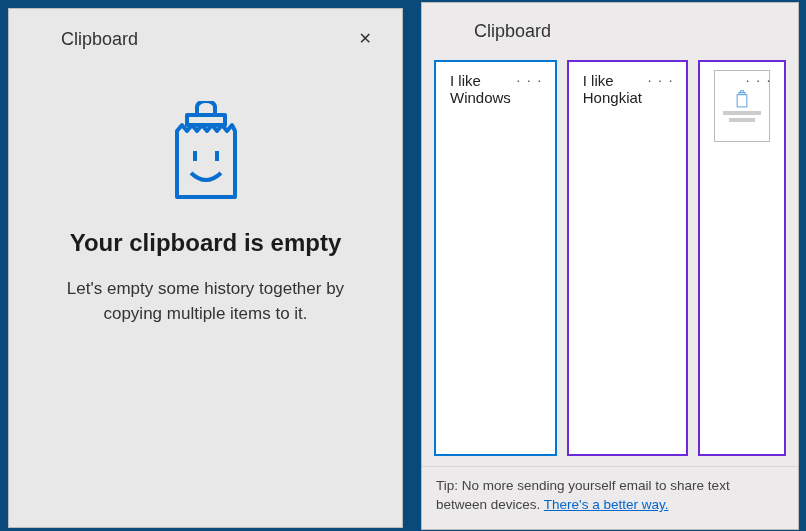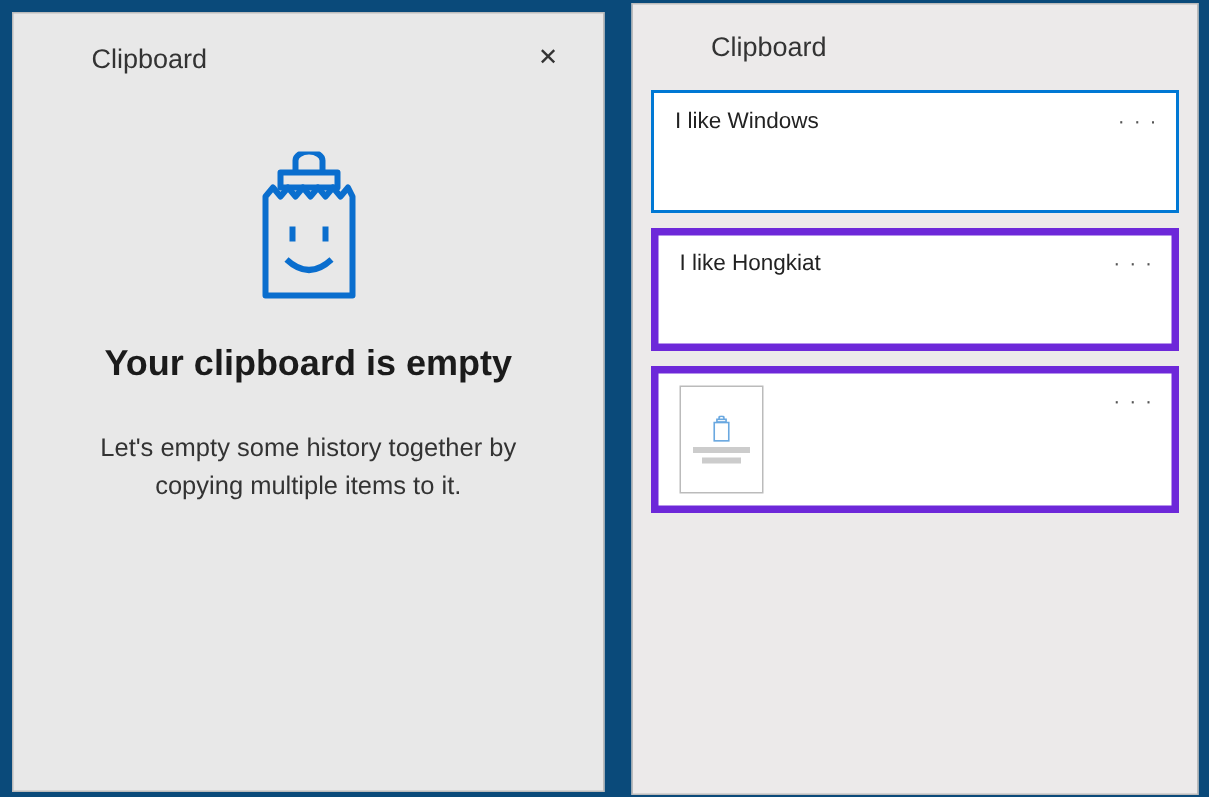--- a/index.html
+++ b/index.html
@@ -61,38 +61,37 @@
     }
     .clipboard-icon {
       width: 78px;
       height: 100px;
       margin-bottom: 28px;
     }
     .empty-heading {
       font-size: 24px;
       font-weight: 700;
       color: #1b1b1b;
-      margin-bottom: 30px;
+      margin-bottom: 20px;
     }
     .empty-sub {
       font-size: 17px;
       color: #333;
       line-height: 1.45;
       max-width: 320px;
     }
     .items {
       padding: 6px 12px 10px 12px;
       display: flex;
-      flex-direction: column;
       gap: 10px;
       flex: 1;
     }
     .clip-item {
       background: #fff;
-      border: 5px solid #6d28d9;
+      border: 2px solid #6d28d9;
       min-height: 82px;
       padding: 10px 14px;
       position: relative;
       font-size: 15px;
       color: #222;
     }
     .clip-item.selected {
       border: 2px solid #0078d4;
     }
     .item-menu {
@@ -198,13 +197,16 @@
         </svg>
         <div class="mini-line"></div>
         <div class="mini-line short"></div>
       </div>
       <span class="item-menu">
         <span>· · ·</span>
       </span>
     </div>
 
   </div>
+  <div class="tip-bar">
+    <span>Tip: No more sending yourself email to share text between devices.  </span><a href="#">There's a better way.</a>
+  </div>
 </div>
 
 </body></html>

